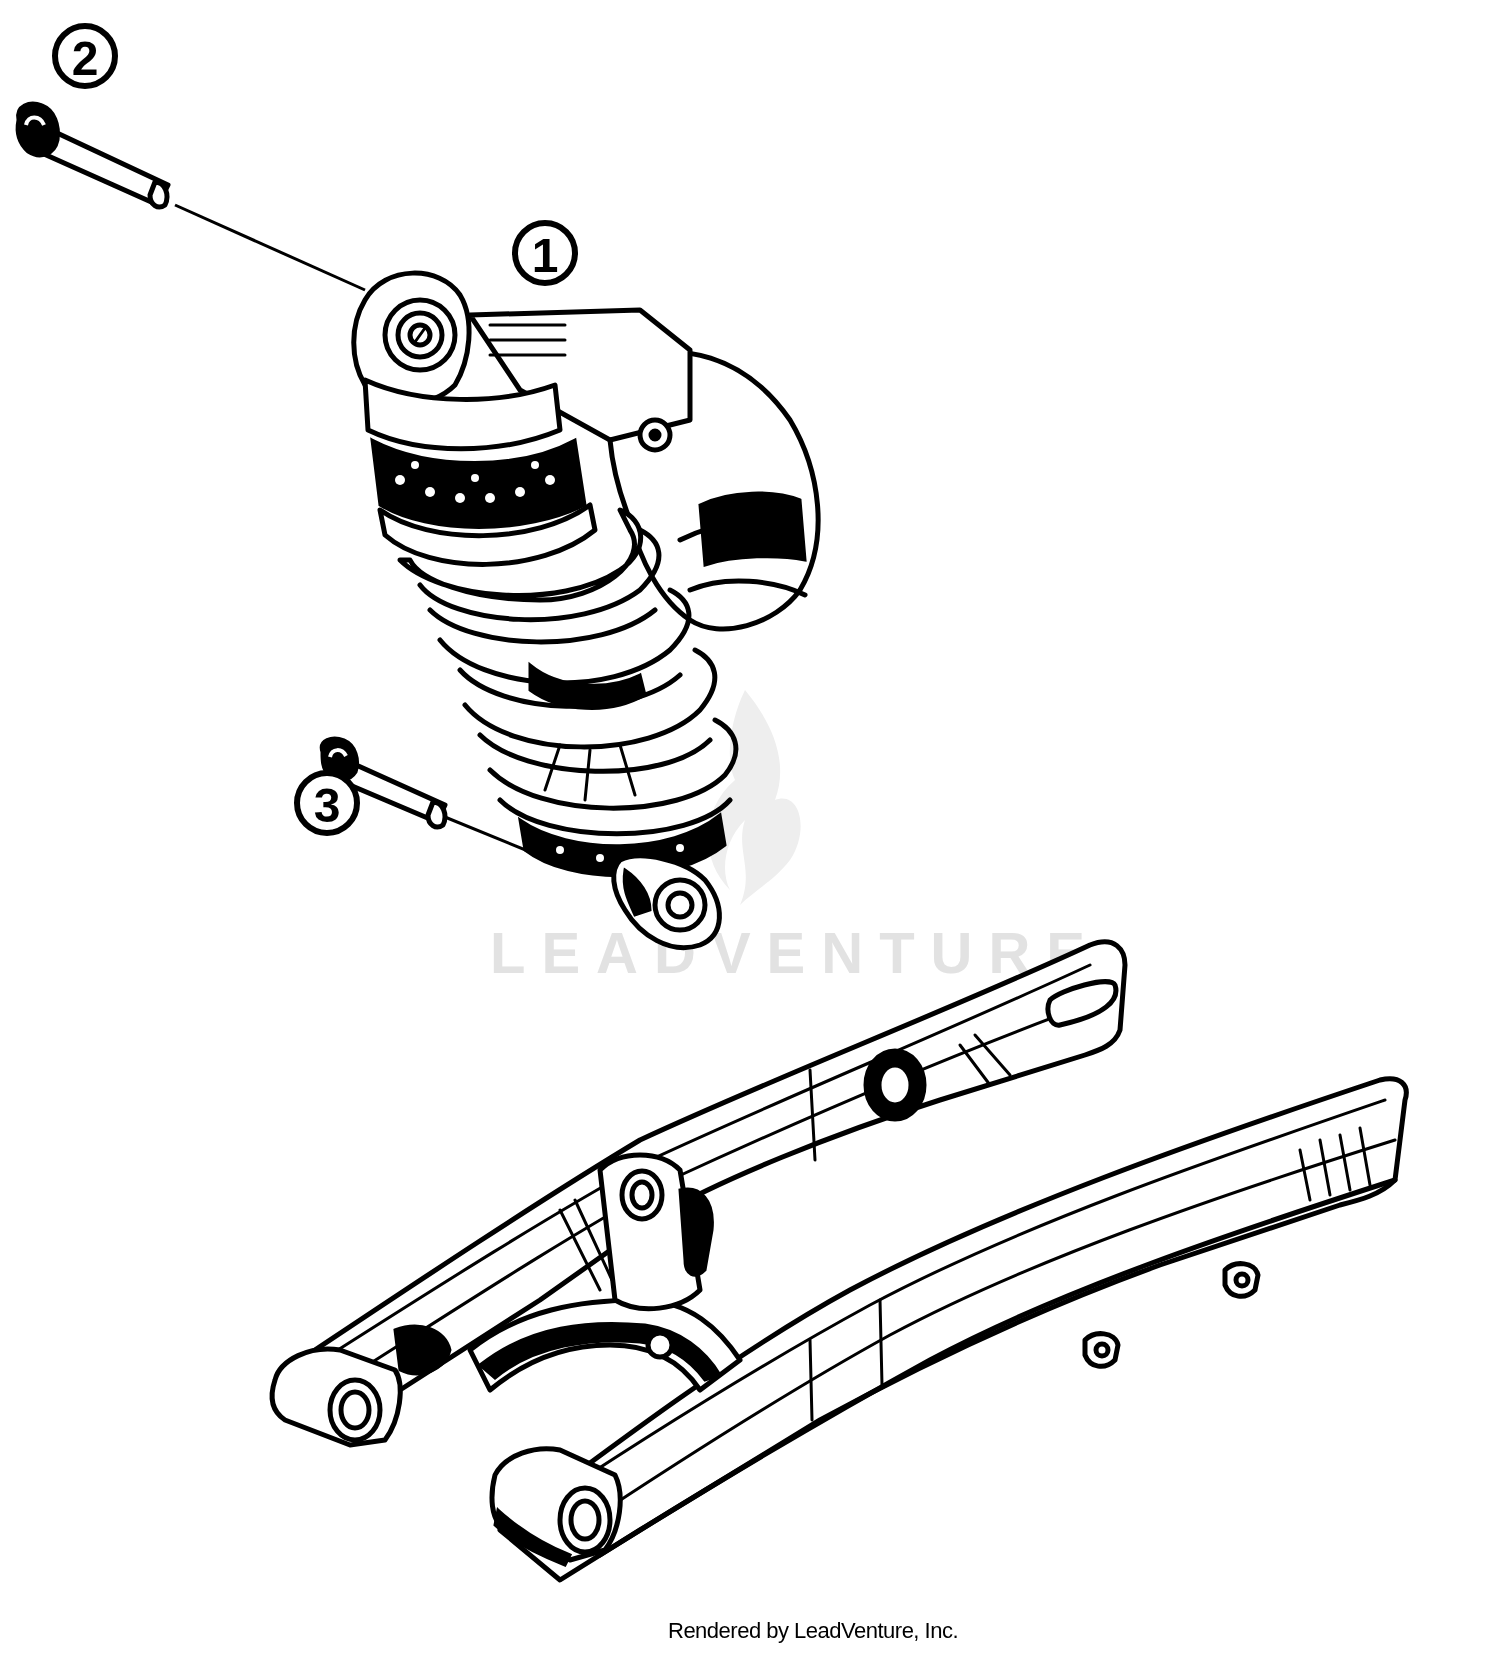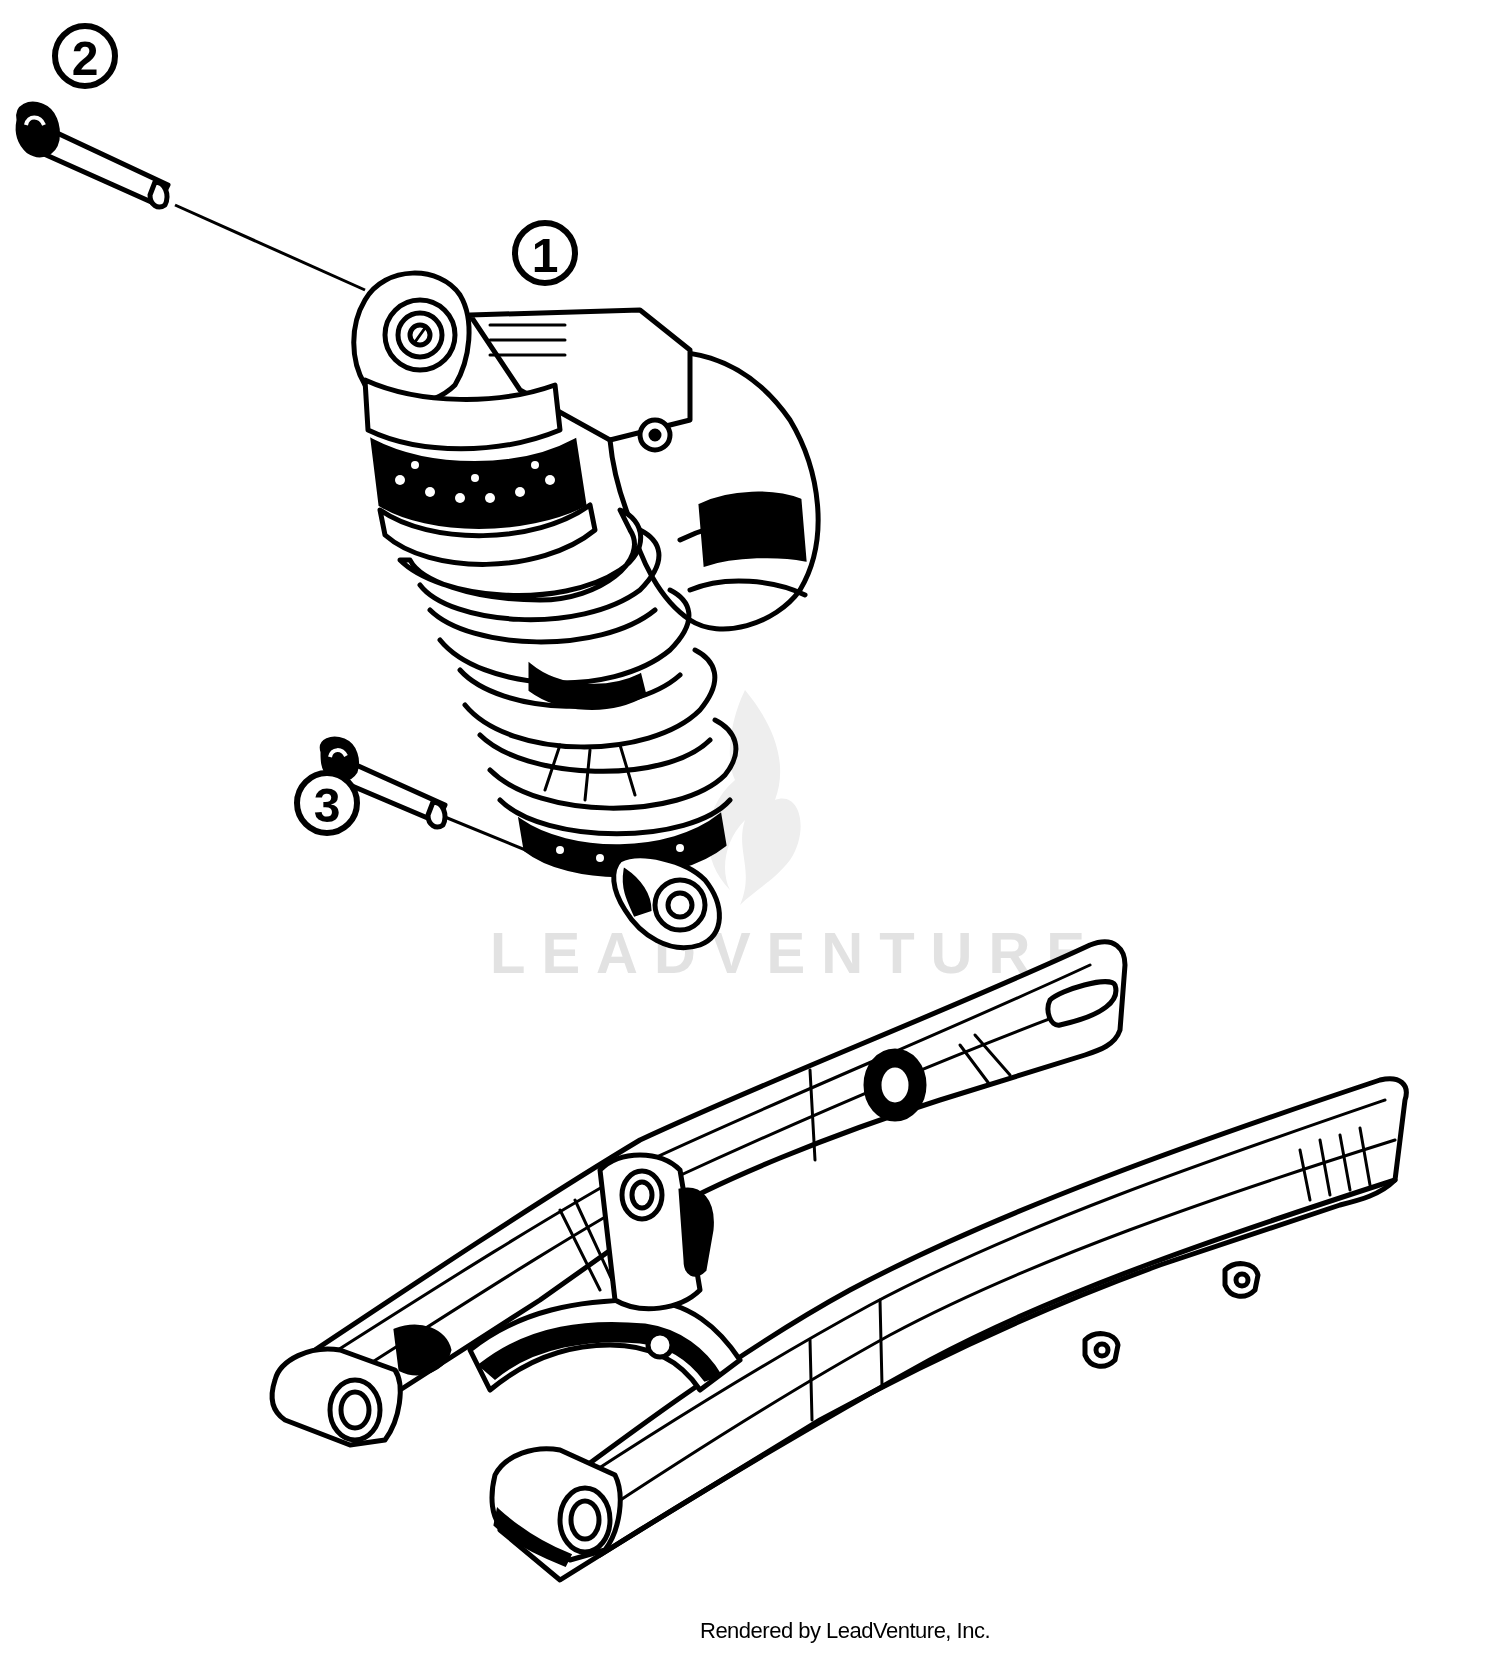--- a/index.html
+++ b/index.html
@@ -8,21 +8,21 @@
   #diagram { position: absolute; left: 0; top: 0; width: 1500px; height: 1653px; }
   .ln { fill: none; stroke: #000; stroke-width: 5; stroke-linejoin: round; stroke-linecap: round; }
   .ln-thin { fill: none; stroke: #000; stroke-width: 3; stroke-linejoin: round; stroke-linecap: round; }
   .wfill { fill: #fff; stroke: #000; stroke-width: 5; stroke-linejoin: round; }
   .bfill { fill: #000; stroke: #000; stroke-width: 3; }
   .leader { stroke: #000; stroke-width: 3; fill: none; }
   .callout-circle { fill: #fff; stroke: #000; stroke-width: 6; }
   .callout-num { font-family: "Liberation Sans", sans-serif; font-weight: bold; font-size: 48px; fill: #000; text-anchor: middle; dominant-baseline: central; }
   .watermark-text { font-family: "Liberation Sans", sans-serif; font-size: 58px; letter-spacing: 16px; fill: #e2e2e2; font-weight: bold; }
   .watermark-logo { fill: #eeeeee; }
-  .credit { position: absolute; left: 700px; top: 1618px; font-family: "Liberation Sans", sans-serif;
+  .credit { position: absolute; left: 668px; top: 1618px; font-family: "Liberation Sans", sans-serif;
             font-size: 22px; color: #000; letter-spacing: -0.5px; }
 </style>
 </head>
 <body>
 
 <svg id="diagram" viewBox="0 0 1500 1653" xmlns="http://www.w3.org/2000/svg">
 
   <g>
     <path class="watermark-logo" d="M745 690 C770 720 790 760 775 800 C800 790 810 830 790 860 C775 880 755 890 740 905 C755 870 735 850 745 820 C725 840 720 870 730 890 C700 860 700 810 735 780 C725 760 730 720 745 690 Z"></path>
     <text class="watermark-text" x="490" y="973">LEADVENTURE</text>

